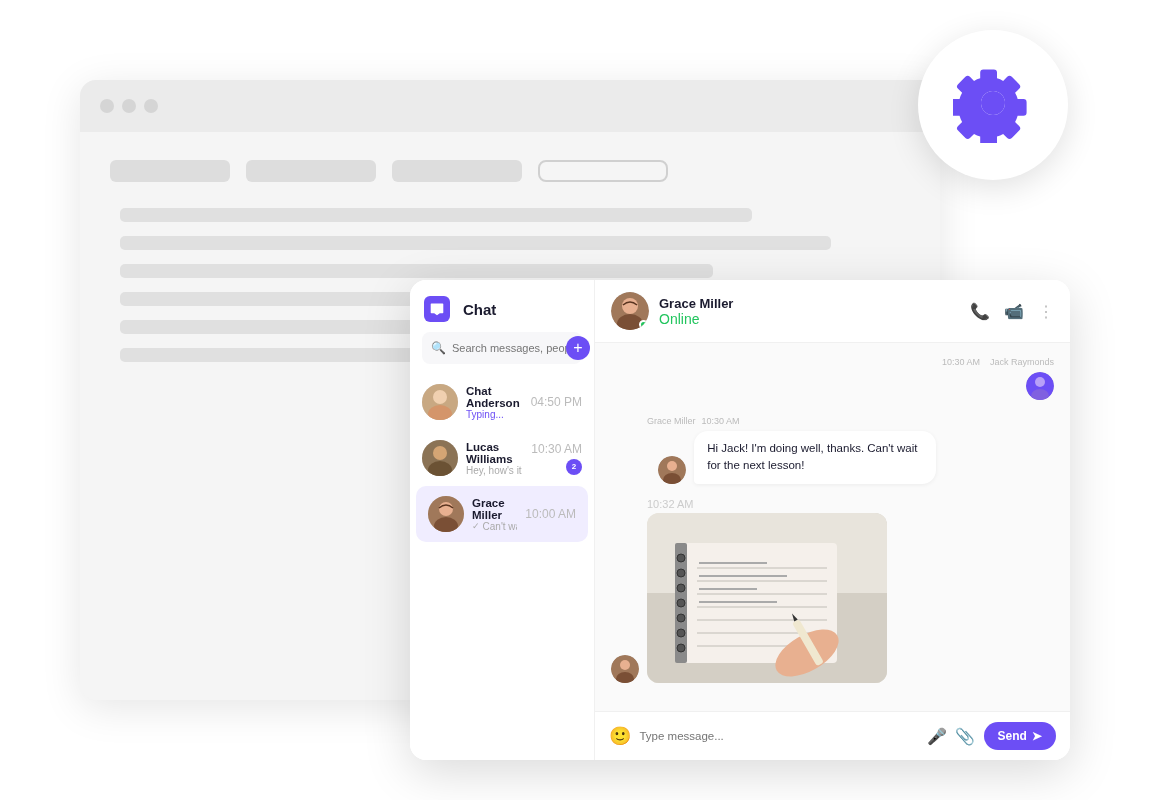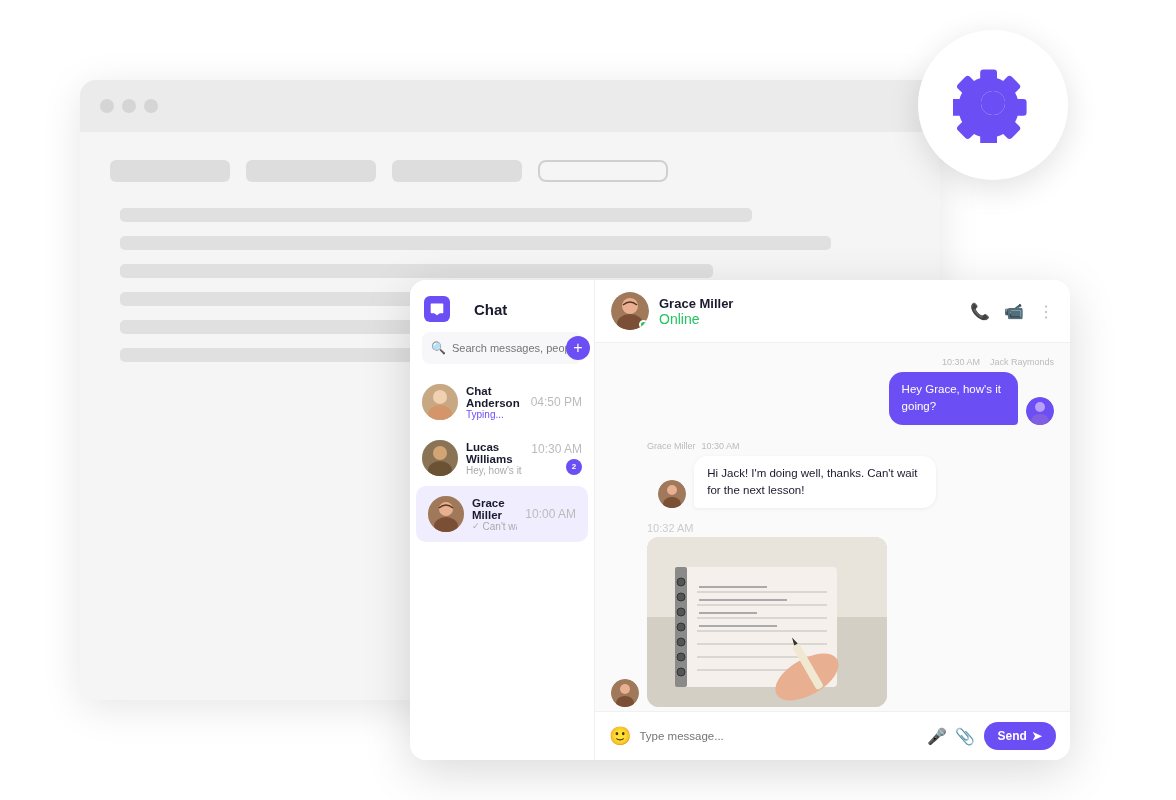--- a/index.html
+++ b/index.html
@@ -118,21 +118,21 @@
       width: 185px;
       background: #fff;
       border-right: 1px solid #f0f0f0;
       display: flex;
       flex-direction: column;
     }
     .contacts-header {
       padding: 16px 14px 10px;
       display: flex;
       align-items: center;
-      gap: 24px;
+      gap: 13px;
     }
     .chat-icon-box {
       width: 26px;
       height: 26px;
       background: #6C4EF5;
       border-radius: 6px;
       display: flex;
       align-items: center;
       justify-content: center;
     }
@@ -563,21 +563,20 @@
     </div>
 
     <div class="messages-area">
 
       <div style="display:flex;flex-direction:column;align-items:flex-end;">
         <div style="display:flex;align-items:center;gap:6px;margin-bottom:3px;">
           <span class="msg-meta outgoing">10:30 AM</span>
           <span class="msg-meta" style="font-size:9px;color:#bbb;">Jack Raymonds</span>
         </div>
         <div class="msg-row outgoing">
-          <div class="msg-bubble outgoing">Hey Grace, how's it going?</div>
           <div class="msg-avatar-right">
             <svg viewBox="0 0 28 28" xmlns="http://www.w3.org/2000/svg" width="28" height="28">
               <rect width="28" height="28" rx="14" fill="#6C4EF5"></rect>
               <circle cx="14" cy="10" r="5" fill="#b8a0f8"></circle>
               <ellipse cx="14" cy="24" rx="9" ry="7" fill="#8060e0"></ellipse>
             </svg>
           </div>
         </div>
       </div>
 

